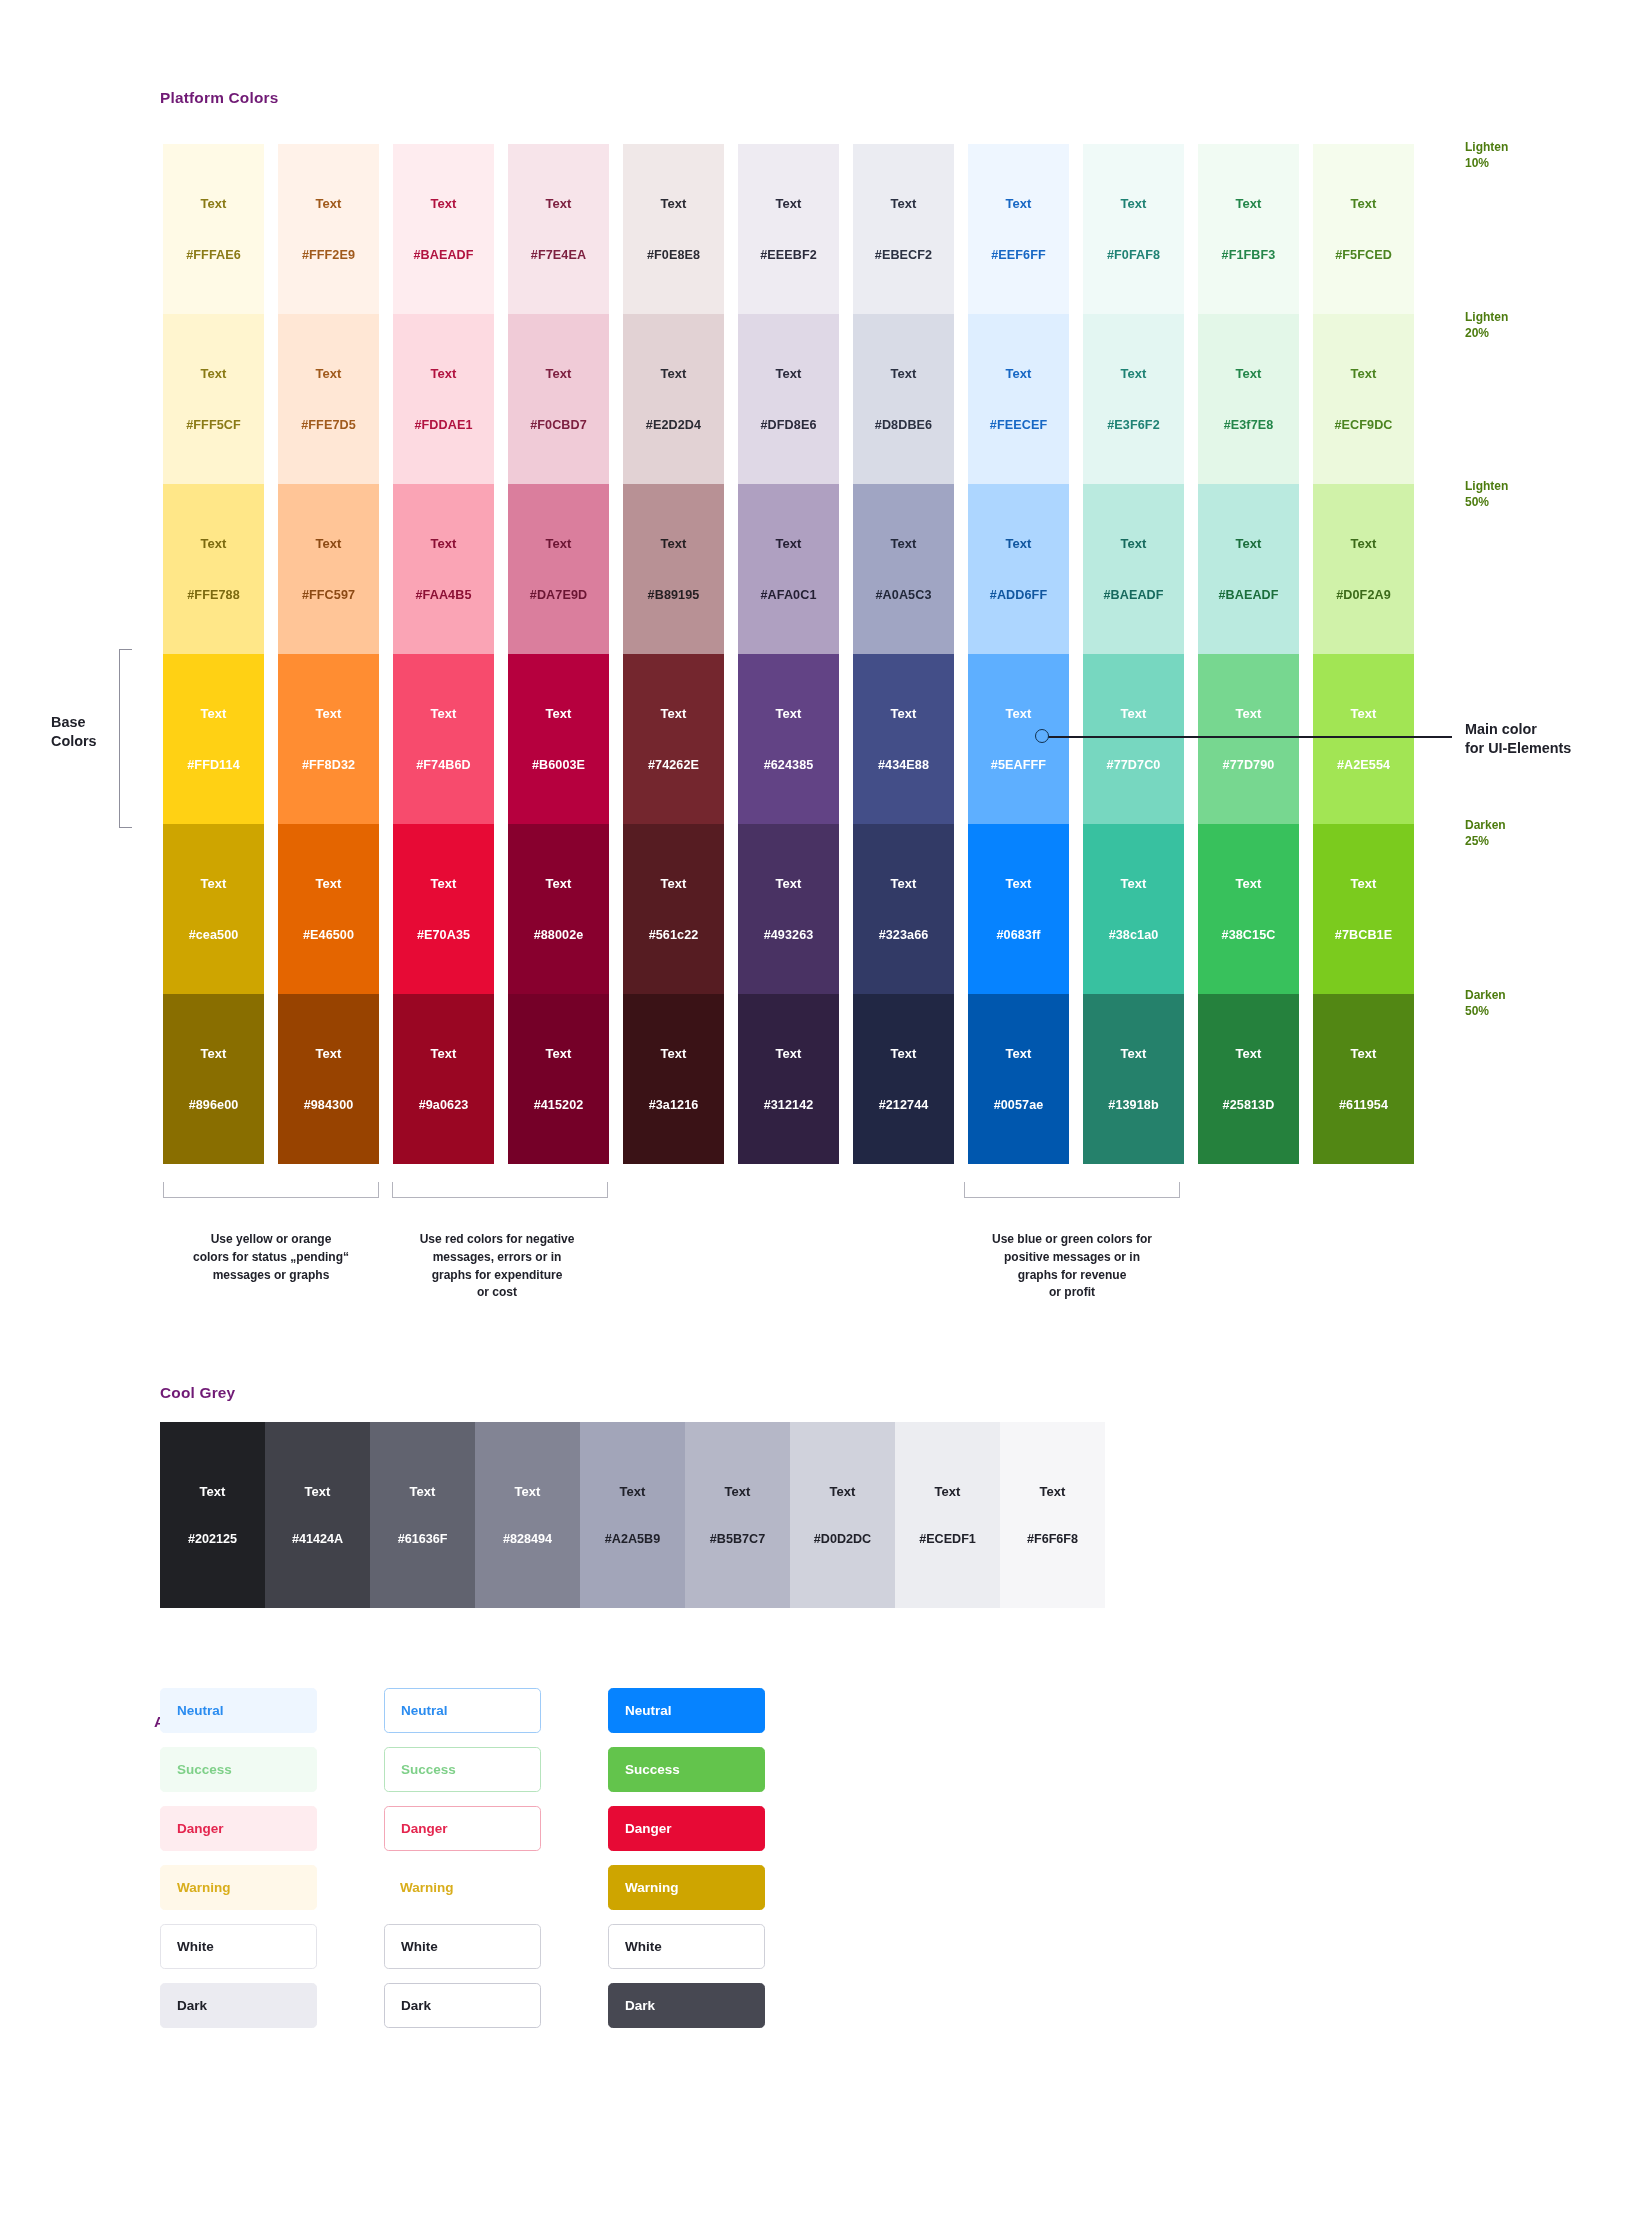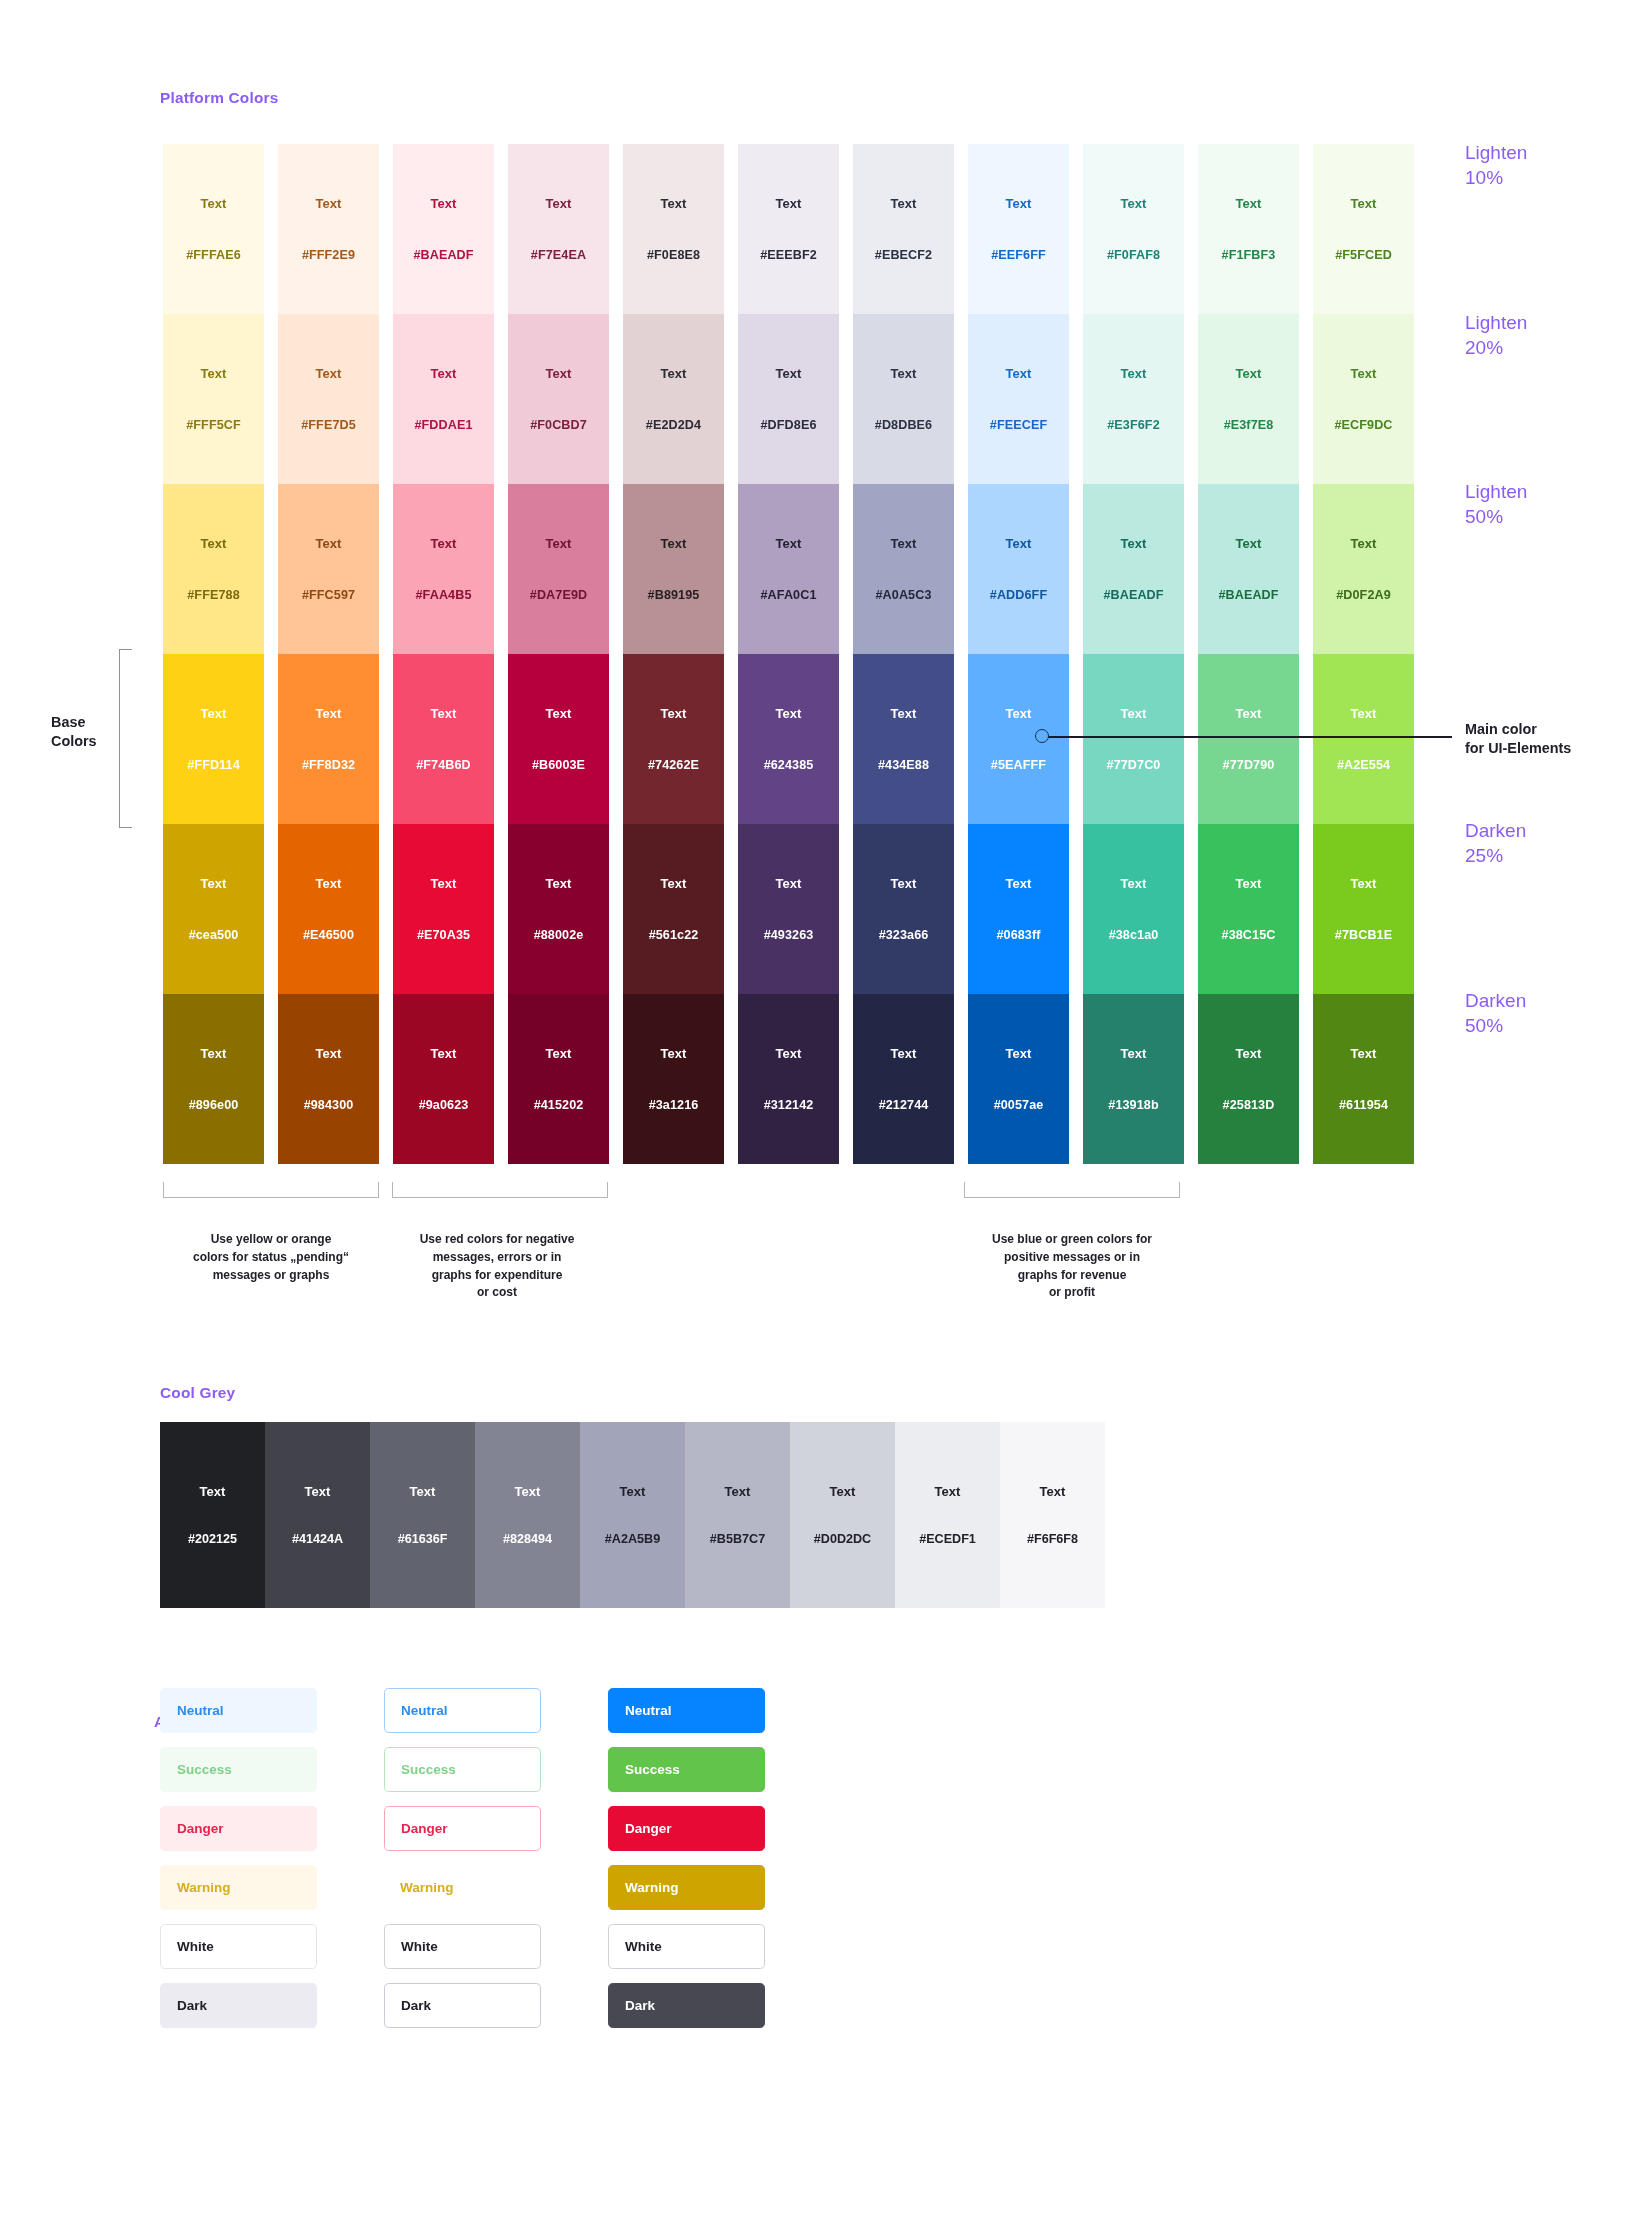--- a/index.html
+++ b/index.html
@@ -7,21 +7,21 @@
     width: 1644px;
     background: #ffffff;
     font-family: "Liberation Sans", sans-serif;
     -webkit-font-smoothing: antialiased;
   }
   body { position: relative; height: 2240px; overflow: hidden; }
 
   .section-title {
     font-size: 15.4px;
     font-weight: 700;
-    color: #8b5cf6;
+    color: #701a75;
     letter-spacing: 0.2px;
   }
 
   
   #platform-title { position: absolute; left: 160px; top: 89px; }
 
   #swatch-grid {
     position: absolute;
     left: 163px;
     top: 144px;
@@ -40,23 +40,23 @@
     justify-content: center;
     gap: 39px;
   }
   .swatch .sw-text { font-size: 13px; font-weight: 700; line-height: 1; }
   .swatch .sw-hex  { font-size: 12.6px; font-weight: 700; line-height: 1; letter-spacing: 0.1px; }
 
   
   .row-label {
     position: absolute;
     left: 1465px;
-    font-size: 19px;
-    font-weight: 400;
-    color: #8b5cf6;
+    font-size: 12px;
+    font-weight: 700;
+    color: #4d7c0f;
     line-height: 1.33;
     white-space: pre-line;
   }
   #rl-0 { top: 140px; }
   #rl-1 { top: 310px; }
   #rl-2 { top: 479px; }
   #rl-3 { top: 818px; }
   #rl-4 { top: 988px; }
 
   

